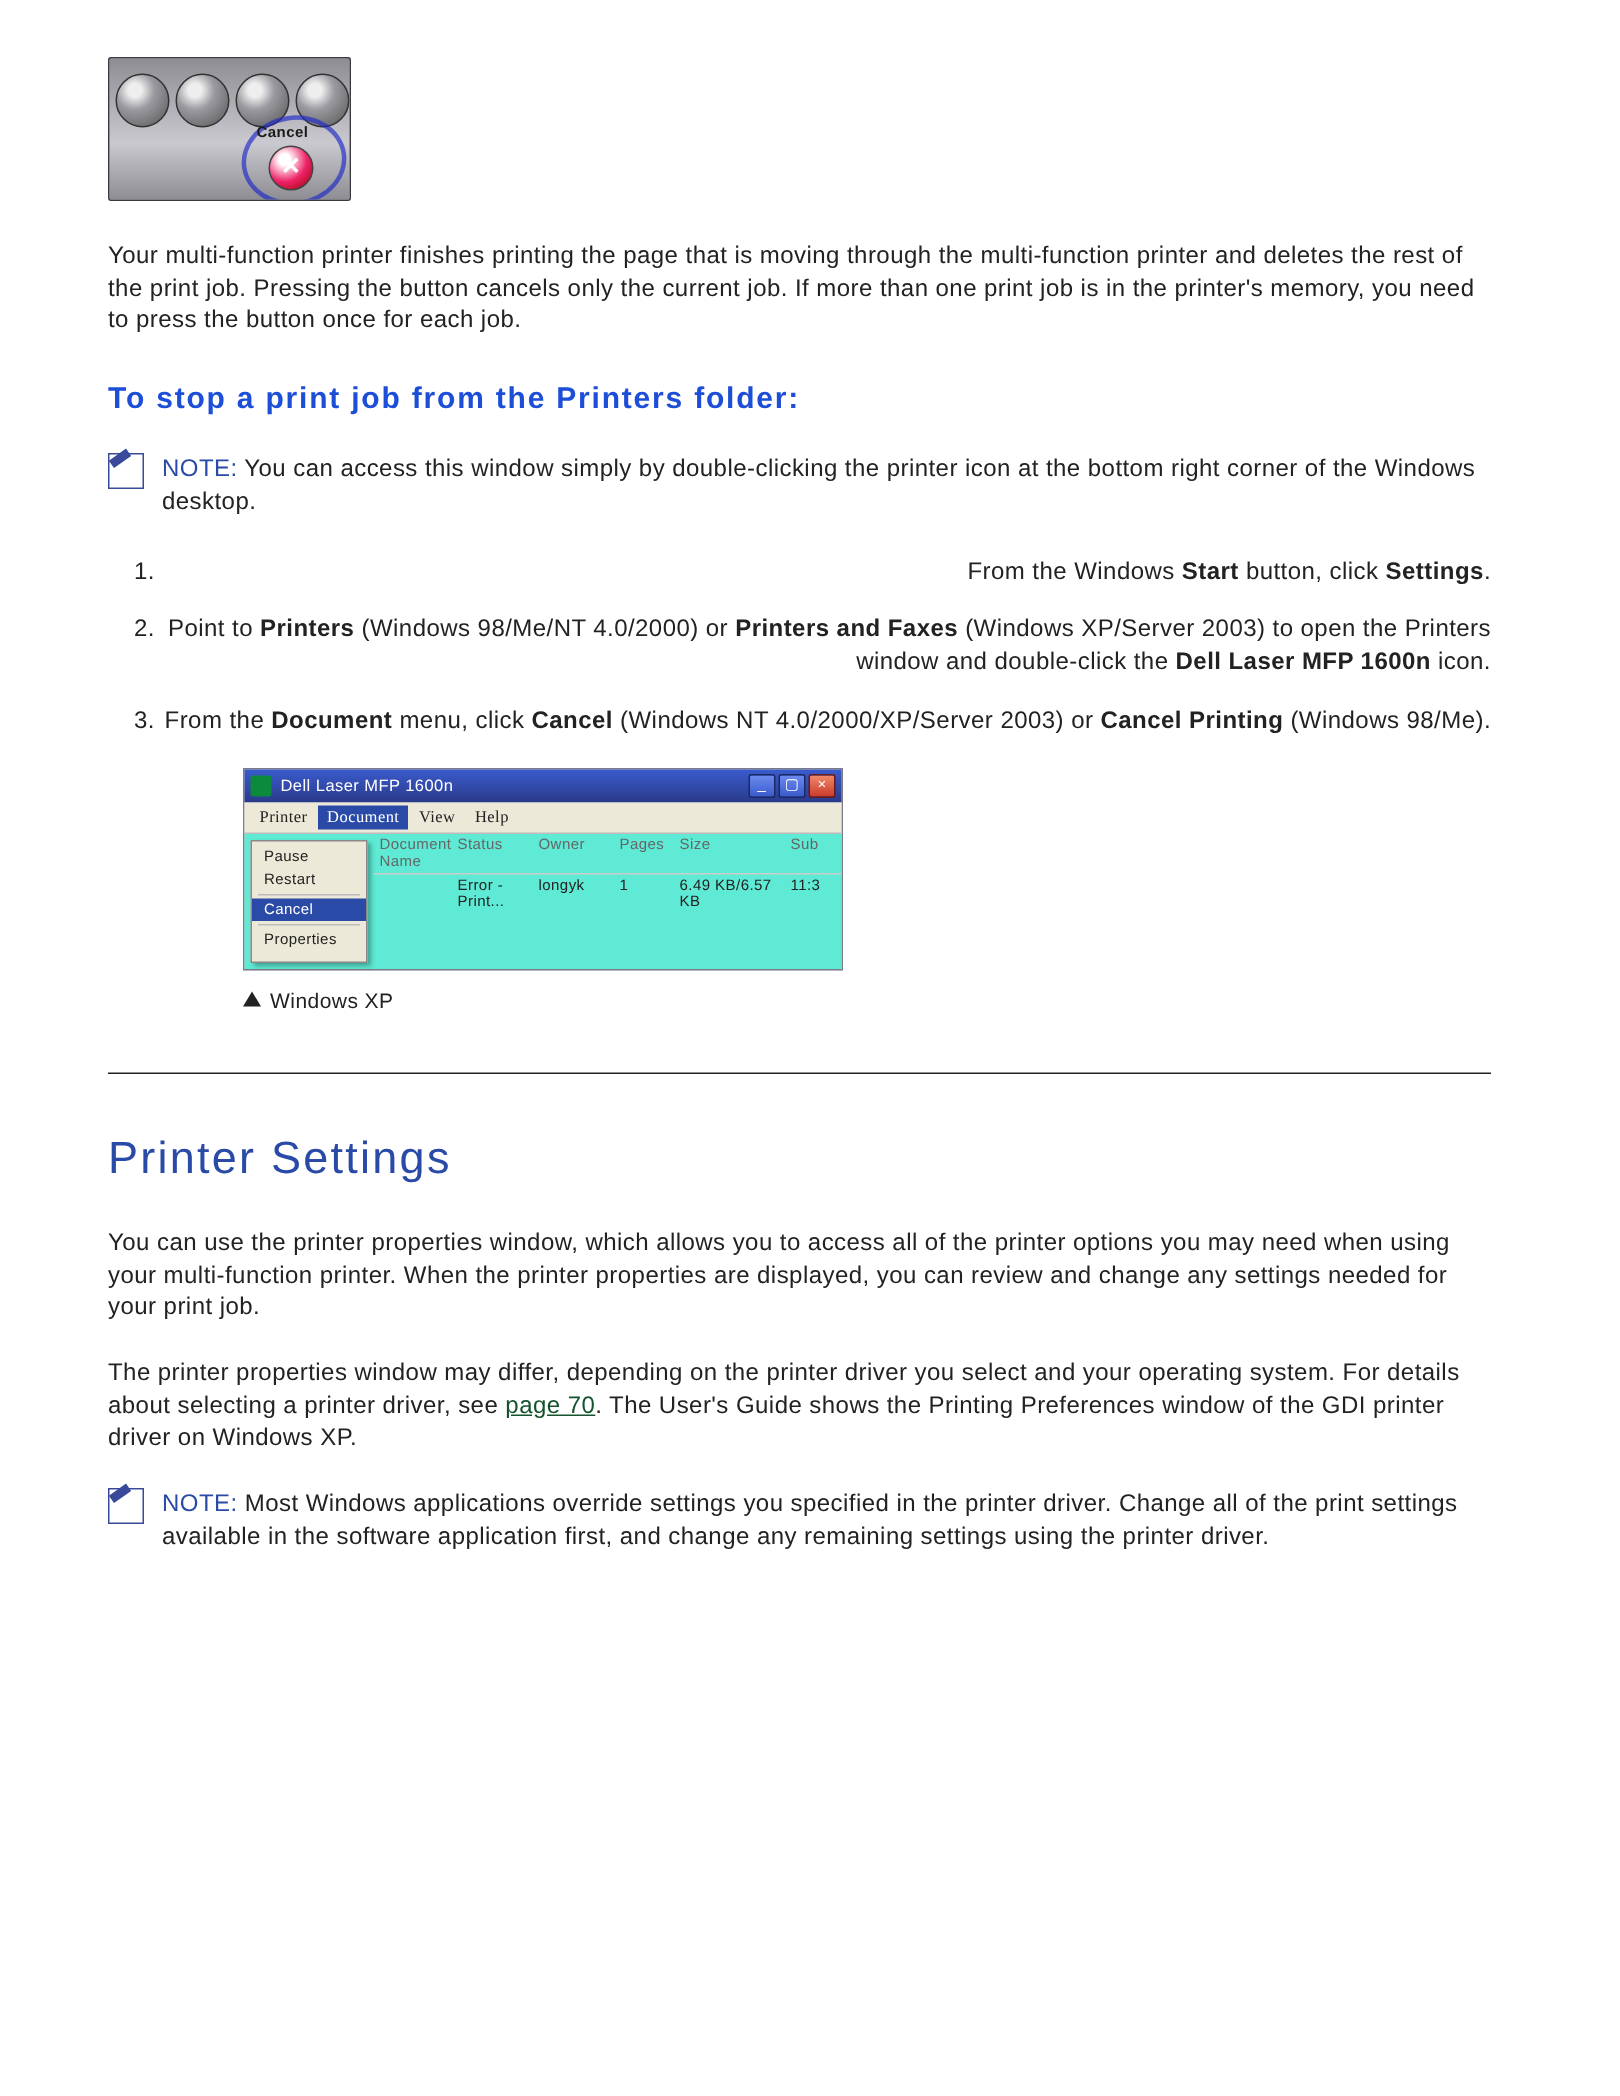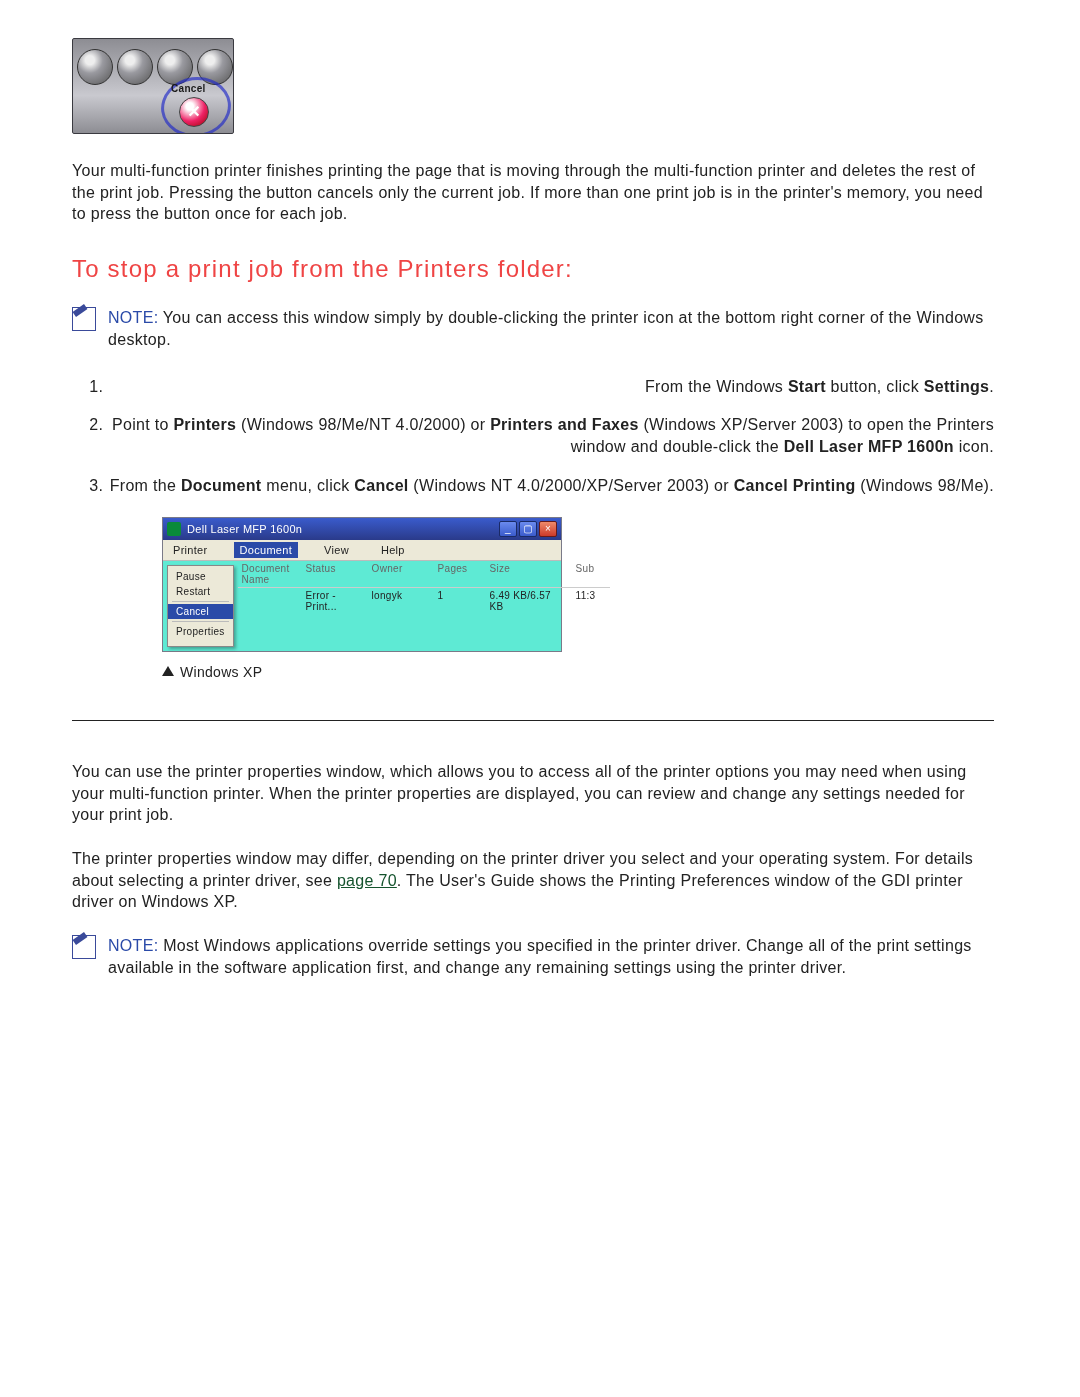--- a/index.html
+++ b/index.html
@@ -73,23 +73,23 @@
     font-size: 16px;
     line-height: 28px;
     text-align: center;
   }
 
   p.body {
     margin: 0 0 22px 0;
     line-height: 1.35;
   }
   h4.sub {
-    color: #ef4444;
-    font-size: 24px;
-    font-weight: normal;
+    color: #1d4ed8;
+    font-size: 20px;
+    font-weight: bold;
     margin: 30px 0 24px 0;
     letter-spacing: 1.2px;
   }
   h2.section {
     color: #2a4aa8;
     font-size: 30px;
     font-weight: normal;
     margin: 30px 0 28px 0;
     letter-spacing: 1.5px;
   }
@@ -164,25 +164,26 @@
     border: 1px solid #1a2a66;
     border-radius: 2px;
     font-size: 10px;
     line-height: 14px;
     text-align: center;
     color: #fff;
   }
   .t-btns span.cl { background: linear-gradient(#ee8a6a, #cc3a2a); border-color: #661a1a; }
   .menubar {
     display: flex;
-    gap: 20px;
+    gap: 1px;
     font-size: 11px;
     padding: 2px 4px;
     border-bottom: 1px solid #bbb;
     background: #ece9d8;
+    font-family: Liberation Serif, serif;
   }
   .menubar div { padding: 2px 6px; }
   .menubar .active { background: #2a4aa8; color: #fff; }
   .content-area {
     display: flex;
     min-height: 90px;
     background: #5eead4;
   }
   .dropdown {
     width: 90px;
@@ -196,21 +197,21 @@
   .dropdown div { padding: 2px 8px; }
   .dropdown .sel { background: #2a4aa8; color: #fff; }
   .dropdown hr { border: none; border-top: 1px solid #bbb; margin: 2px 4px; }
   .list {
     flex: 1;
     font-size: 10px;
   }
   .list .hdr, .list .row {
     display: grid;
     grid-template-columns: 1fr 50px 50px 36px 70px 30px;
-    gap: 16px;
+    gap: 4px;
     padding: 2px 4px;
   }
   .list .hdr { color: #666; border-bottom: 1px solid #ccc; }
   .statusbar {
     font-size: 10px;
     padding: 2px 6px;
     border-top: 1px solid #bbb;
     background: #ece9d8;
     color: #444;
   }
@@ -319,20 +320,21 @@
         </div>
       </div>
     </div>
     <div class="caption">
       <span class="tri"></span><span>Windows XP</span>
     </div>
   </div>
 
   <hr class="rule">
 
+  <h2 class="section">Printer Settings</h2>
 
   <p class="body">You can use the printer properties window, which allows you to access all of the printer options you may need when using your multi-function printer. When the printer properties are displayed, you can review and change any settings needed for your print job.</p>
 
   <p class="body">
     <span>The printer properties window may differ, depending on the printer driver you select and your operating system. For details about selecting a printer driver, see </span><a href="#" class="link">page 70</a><span>. The User's Guide shows the Printing Preferences window of the GDI printer driver on Windows XP.</span>
   </p>
 
   <div class="note">
     <span class="icon"><span class="pencil"></span></span>
     <span class="txt"><span class="nlabel">NOTE:</span><span> Most Windows applications override settings you specified in the printer driver. Change all of the print settings available in the software application first, and change any remaining settings using the printer driver.</span></span>

